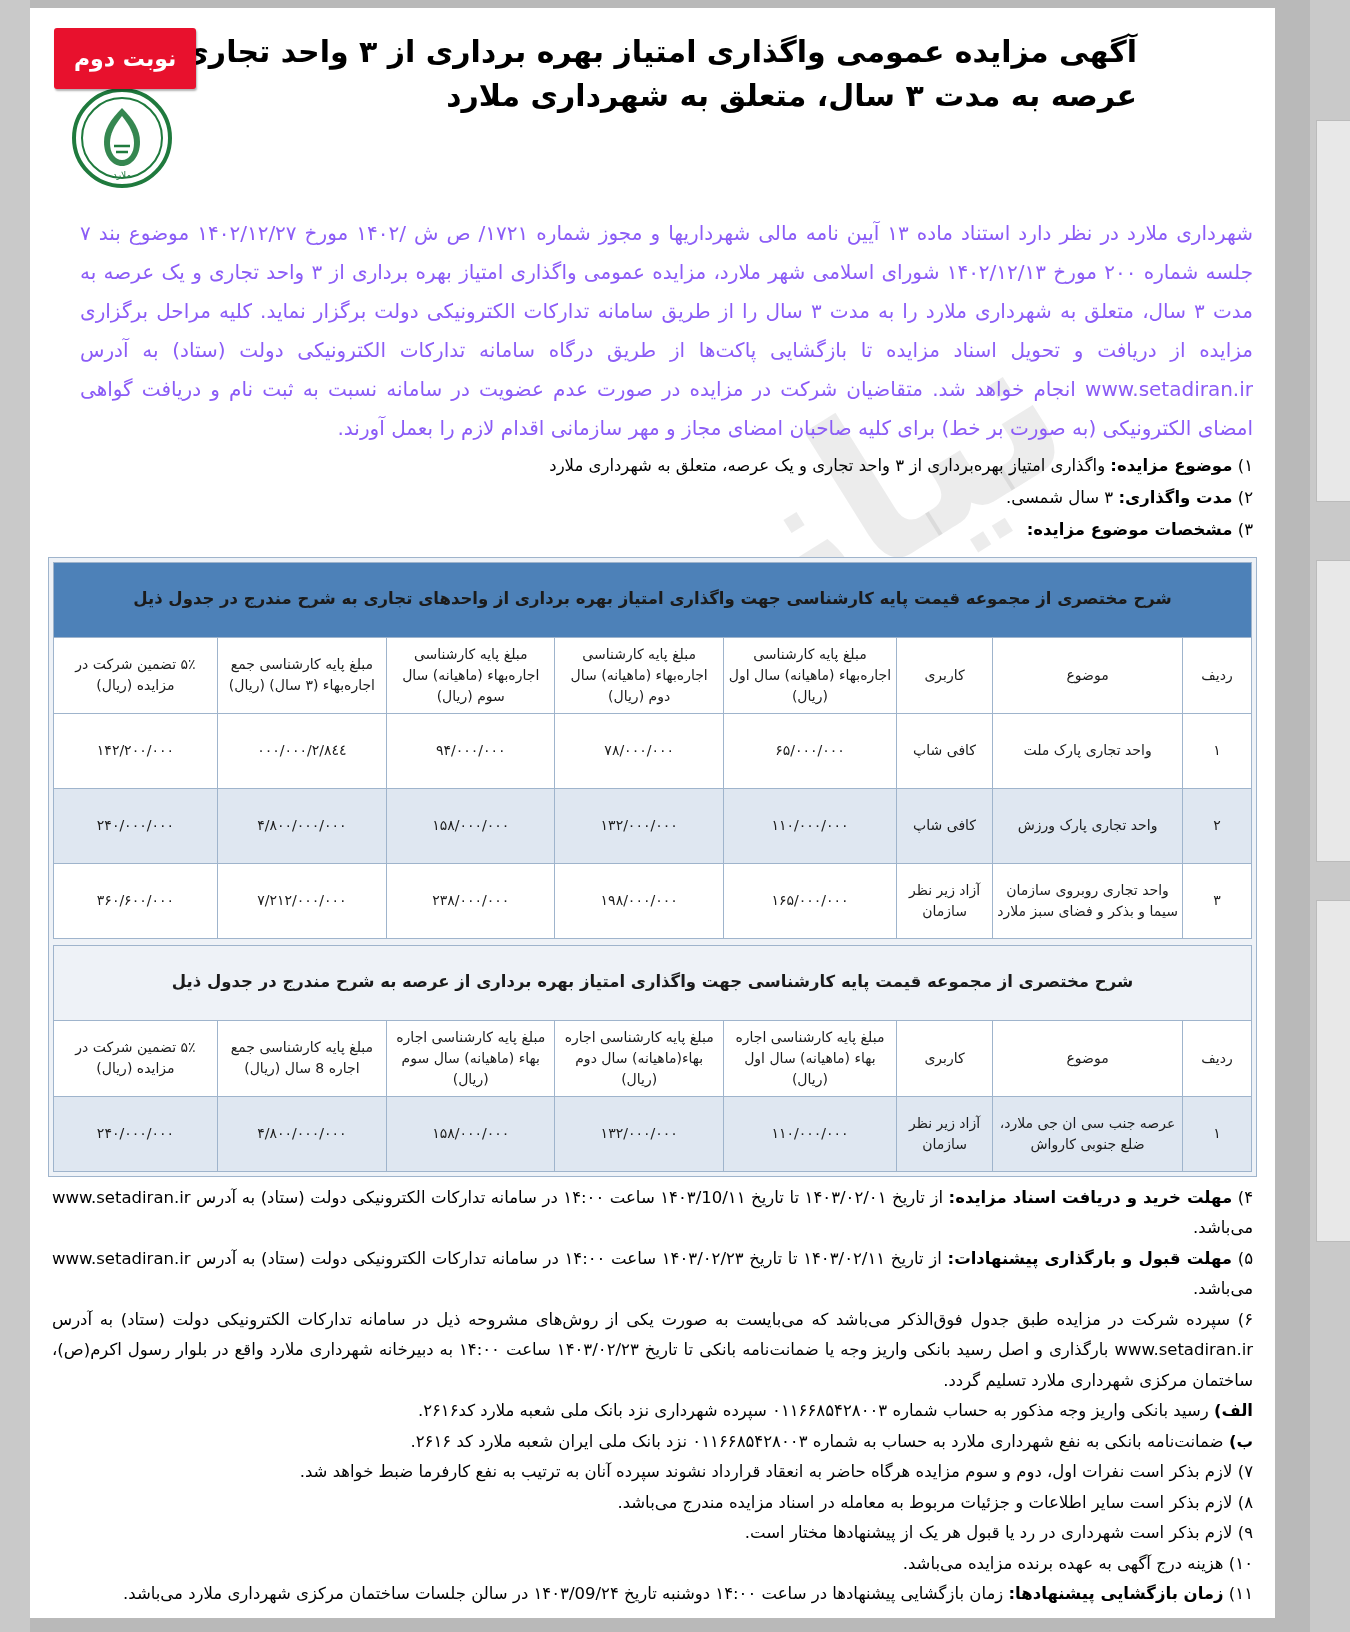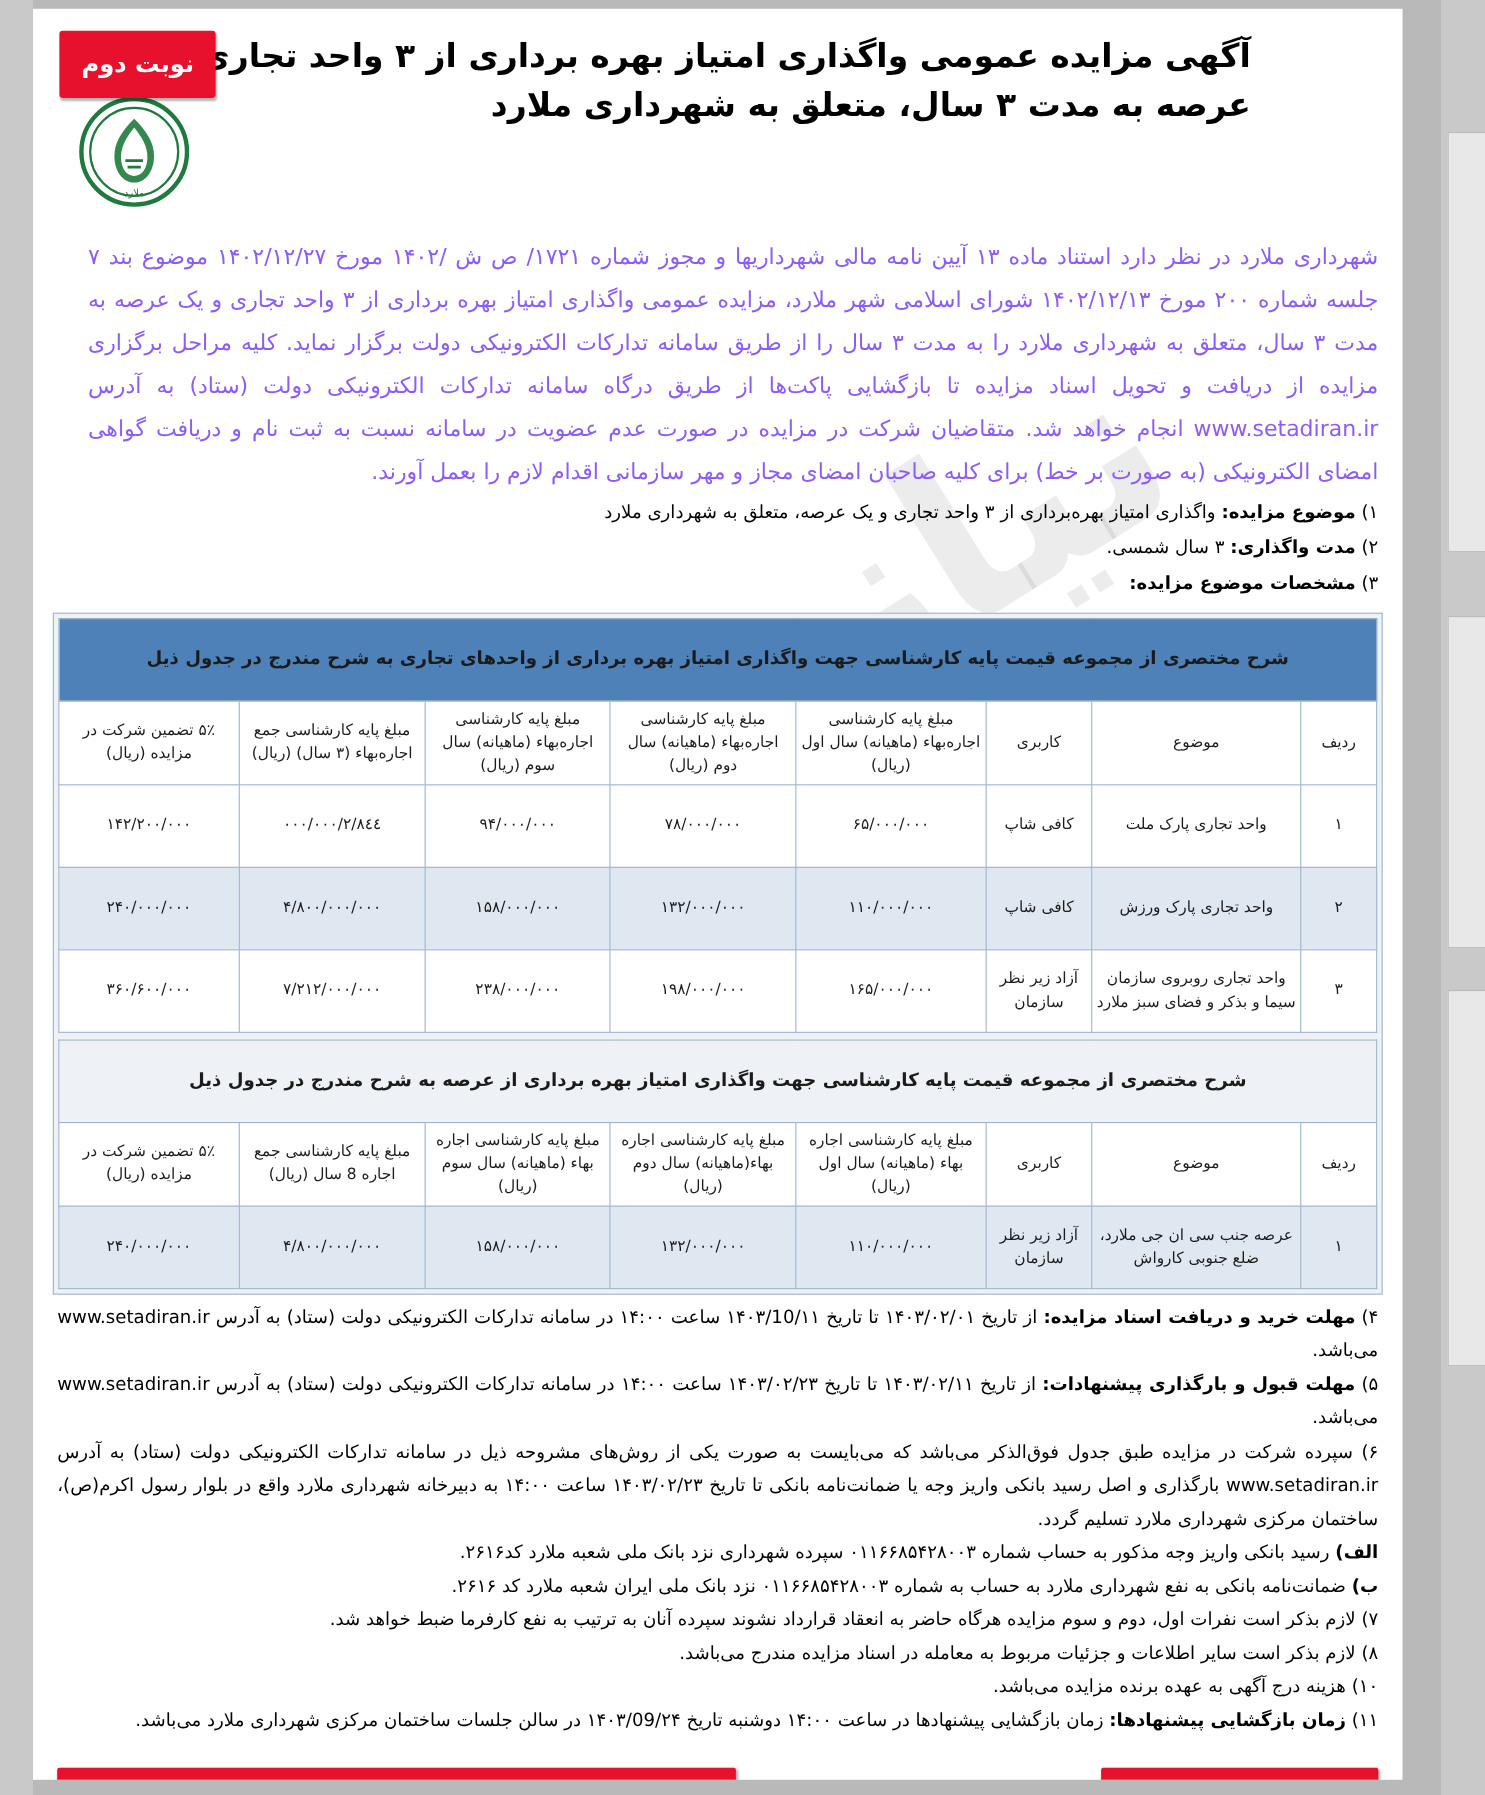--- a/index.html
+++ b/index.html
@@ -361,20 +361,24 @@
       </div>
       <div>
         <span>۷)</span>
         <span>لازم بذکر است نفرات اول، دوم و سوم مزایده هرگاه حاضر به انعقاد قرارداد نشوند سپرده آنان به ترتیب به نفع کارفرما ضبط خواهد شد.</span>
       </div>
       <div>
         <span>۸)</span>
         <span>لازم بذکر است سایر اطلاعات و جزئیات مربوط به معامله در اسناد مزایده مندرج می‌باشد.</span>
       </div>
       <div>
+        <span>۹)</span>
+        <span>لازم بذکر است شهرداری در رد یا قبول هر یک از پیشنهادها مختار است.</span>
+      </div>
+      <div>
         <span>۱۰)</span>
         <span>هزینه درج آگهی به عهده برنده مزایده می‌باشد.</span>
       </div>
       <div>
         <span>۱۱)</span>
         <b>زمان بازگشایی پیشنهادها:</b>
         <span>زمان بازگشایی پیشنهادها در ساعت ۱۴:۰۰ دوشنبه تاریخ ۱۴۰۳/09/۲۴ در سالن جلسات ساختمان مرکزی شهرداری ملارد می‌باشد.</span>
       </div>
     </div>
 

